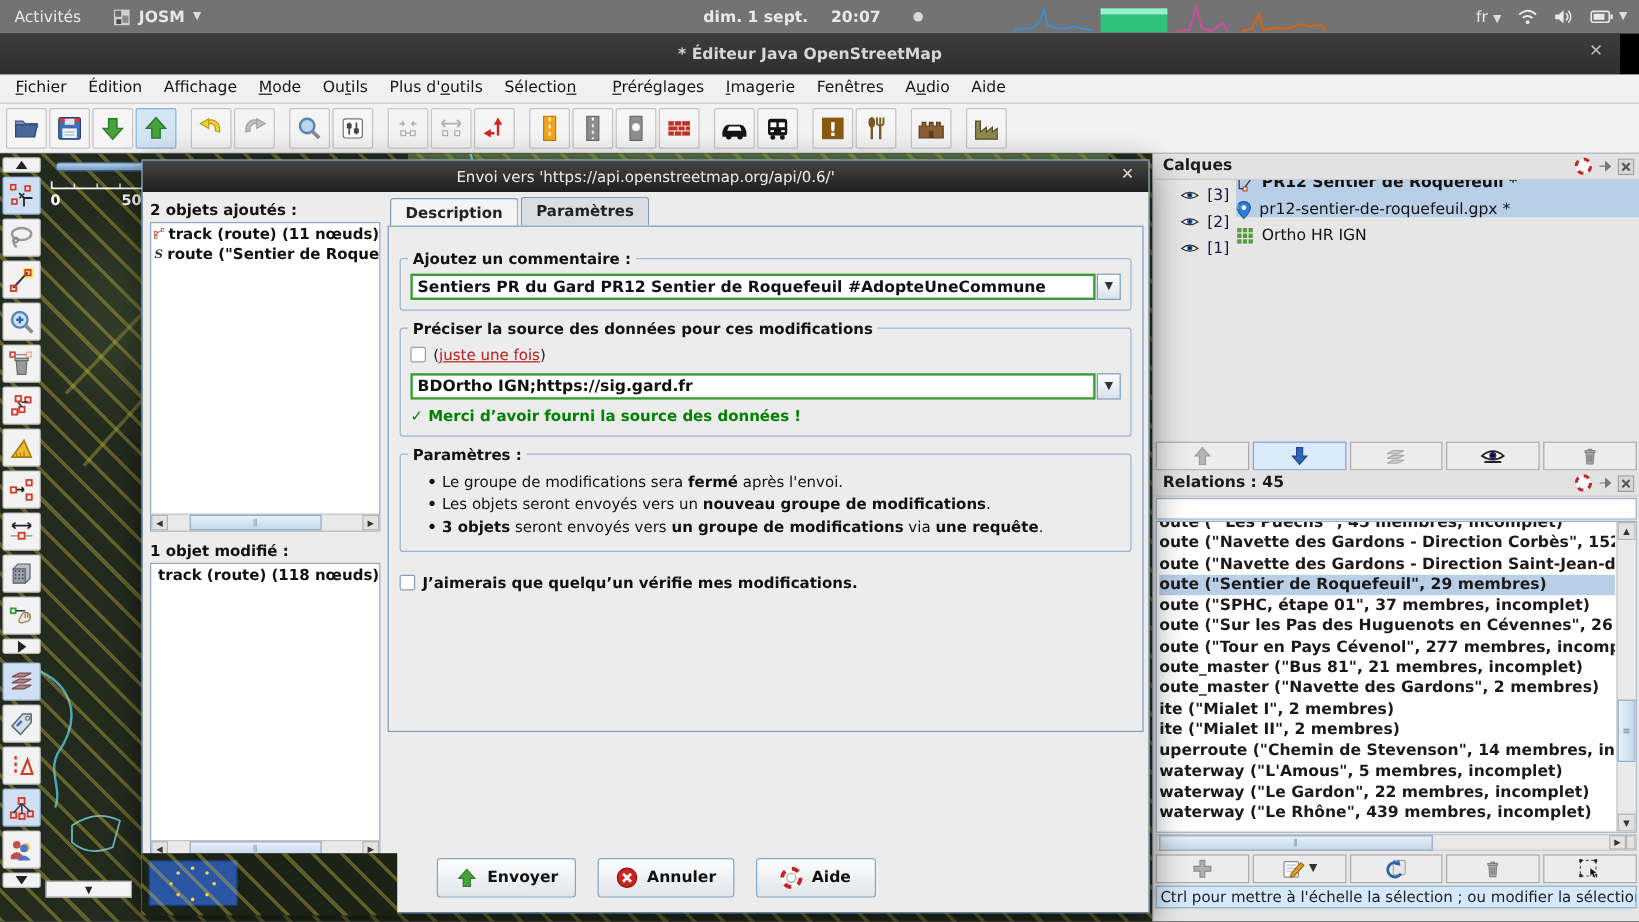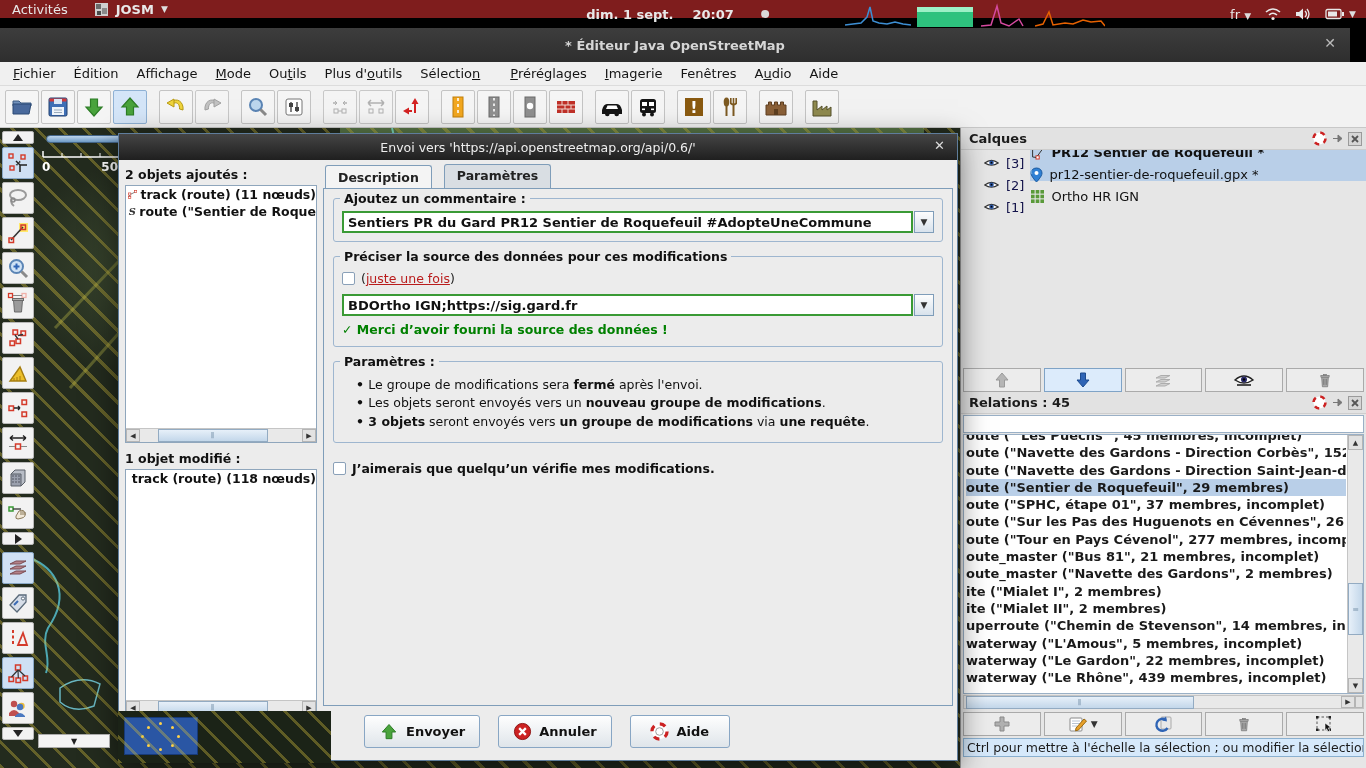--- a/index.html
+++ b/index.html
@@ -1,21 +1,21 @@
 <!DOCTYPE html>
 <html><head>
 <meta charset="utf-8">
 <style>
   *{box-sizing:border-box;margin:0;padding:0}
   html,body{width:1366px;height:768px;overflow:hidden}
   body{font-family:"DejaVu Sans",sans-serif;font-size:12px;background:#000}
   .screen{position:relative;width:1366px;height:768px;overflow:hidden}
 
   
-  .topbar{position:absolute;left:0;top:0;width:1366px;height:18px;background:#7f1d1d;color:#e8e8e8;
+  .topbar{position:absolute;left:0;top:0;width:1366px;height:28px;background:#737373;color:#e8e8e8;
     display:flex;align-items:center;font-size:13px}
   .tb-left{display:flex;align-items:center;gap:26px;padding-left:12px}
   .tb-app{display:flex;align-items:center;gap:7px;font-weight:bold}
   .tb-clock{position:absolute;left:50%;top:0;height:28px;transform:translateX(-53%);display:flex;align-items:center;gap:19px;font-weight:bold}
   .tb-dot{width:8px;height:8px;border-radius:50%;background:#d9d9d9;margin-left:8px}
   .sparks{position:absolute;left:845px;top:1px;height:26px;display:flex;gap:6px;align-items:flex-end}
   .tb-right{position:absolute;right:10px;top:0;height:28px;display:flex;align-items:center;gap:14px}
   .caret{font-size:9px;color:#ddd}
   
   .wintitle{position:absolute;left:0;top:28px;width:1350px;height:34px;background:linear-gradient(#3d3d3d,#2e2e2e);
@@ -77,23 +77,23 @@
     padding:1px 0 1px 2px;white-space:nowrap;overflow:hidden}
   .hscroll{position:absolute;left:0;right:0;bottom:0;height:14px;background:#e9e9e9;border-top:1px solid #c5c5c5;display:flex}
   .hs-btn{width:14px;height:13px;background:#e2e2e2;border:1px solid #b5b5b5;font-size:7px;color:#333;
     display:flex;align-items:center;justify-content:center}
   .hs-track{flex:1;position:relative}
   .hs-thumb{position:absolute;top:0;height:13px;background:linear-gradient(#e7f0f9,#c3d7ea);border:1px solid #93abc2;
     display:flex;align-items:center;justify-content:center;color:#7d97ae;font-size:8px;letter-spacing:1px}
   .dlg-right{position:absolute;left:204px;top:4px;width:630px}
   .tabs{display:flex;margin-left:2px}
   .tab{padding:3px 12px 4px 12px;font-size:12.5px;font-weight:bold;color:#222;border:1px solid #7f9db9;
-    border-bottom:none;background:#d9dee3;border-radius:3px 3px 0 0;margin-right:12px}
+    border-bottom:none;background:#d9dee3;border-radius:3px 3px 0 0;margin-right:2px}
   .tab.active{background:#f4f4f4;position:relative;top:1px;padding-top:4px}
-  .tabpanel{border:1px solid #7f9db9;background:#ececec;height:518px;padding:9px 9px 0 9px;position:relative}
+  .tabpanel{border:1px solid #7f9db9;background:#ececec;height:422px;padding:26px 9px 0 9px;position:relative}
   .group{border:1px solid #9eb6cf;border-radius:3px;position:relative;padding:12px 8px 8px 8px;margin-bottom:14px}
   .group-title{position:absolute;top:-8px;left:6px;background:#ececec;padding:0 4px;font-weight:bold;font-size:12.5px;color:#111}
   .combo{display:flex;align-items:stretch;height:22px}
   .combo-text{flex:1;border:2px solid #3a9a35;background:#fff;font-size:13px;font-weight:bold;color:#111;
     display:flex;align-items:center;padding-left:4px;white-space:nowrap;overflow:hidden}
   .combo-btn{width:20px;margin-left:1px;border:1px solid #7f9db9;background:linear-gradient(#fdfdfd,#d8e2ec);
     display:flex;align-items:center;justify-content:center;font-size:9px;color:#333}
   .feedback{color:#008000;font-weight:bold;font-size:12.5px;margin-top:6px;line-height:1.25}
   .cbx-row{display:flex;align-items:center;gap:6px;font-size:12.5px;font-weight:bold;color:#111;margin:2px 0 8px 0}
   .cbx{width:13px;height:13px;background:#fff;border:1px solid #8aa0b8;border-radius:2px;flex:none}

